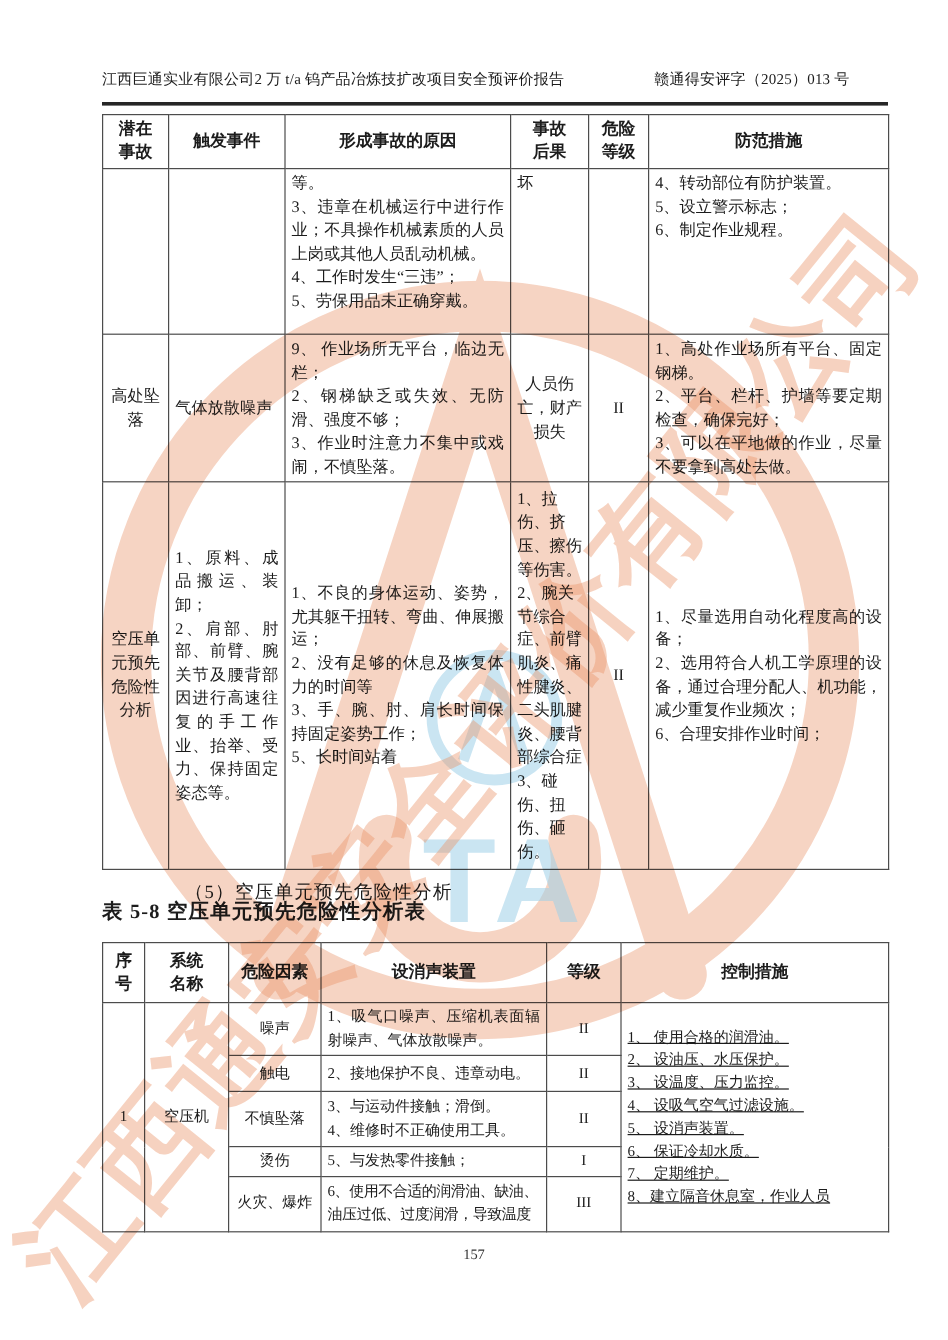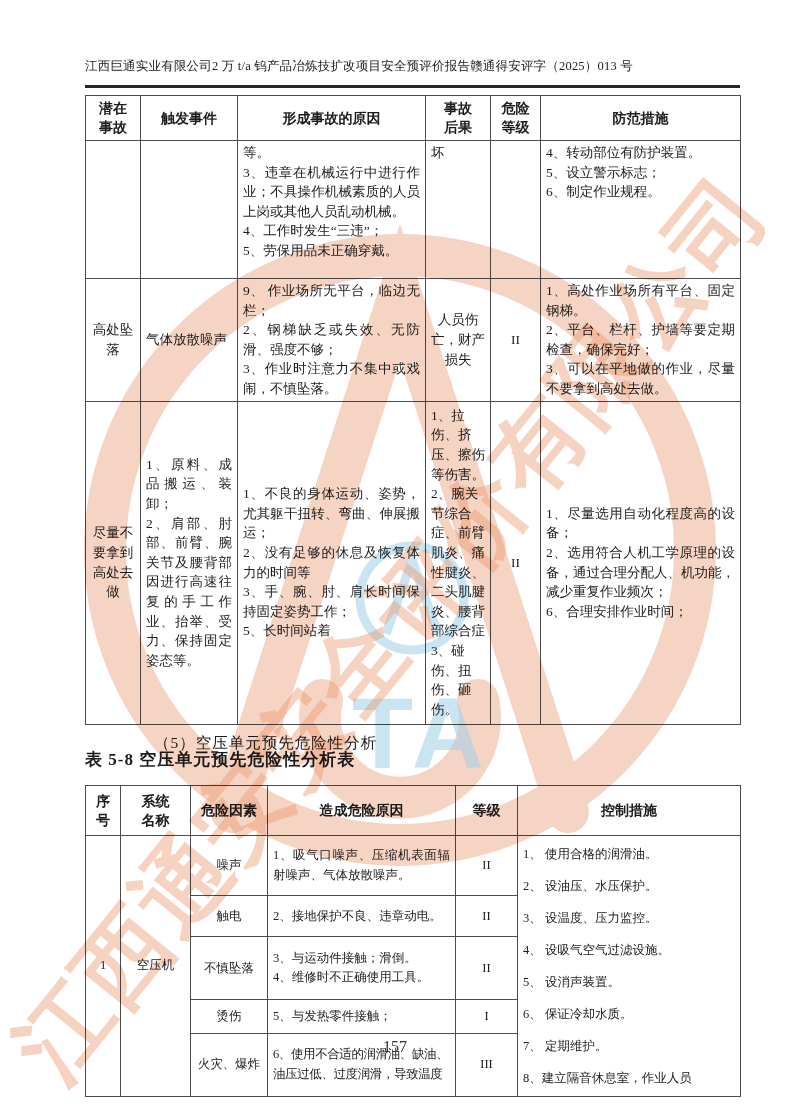--- a/index.html
+++ b/index.html
@@ -5,53 +5,53 @@
   * { margin:0; padding:0; box-sizing:border-box; }
   html,body { width:790px; height:1117px; }
   body {
     position:relative; overflow:hidden; background:#ffffff;
     font-family:"Liberation Serif","DejaVu Serif",serif; color:#1c1c1c;
   }
 
   
   .doc-header {
     position:absolute; left:85px; top:58px; width:655px;
-    display:flex; align-items:flex-end;
+    display:flex; justify-content:space-between; align-items:flex-end;
     font-size:12.5px; padding-right:32px; letter-spacing:0.2px;
   }
   .header-rule {
     position:absolute; left:85px; top:85px; width:655px; height:3px;
     background:#262626;
   }
 
   
   table { position:absolute; border-collapse:collapse; table-layout:fixed; background:transparent; }
   td, th {
     border:1px solid #4c4c4c; font-size:13.5px; line-height:19.6px;
     padding:2px 5px; vertical-align:middle; white-space:pre-wrap;
     overflow:hidden; text-align:left;
   }
   th { font-weight:bold; text-align:center; font-size:14px; line-height:19px; }
   .ctr { text-align:center; }
   .vt  { vertical-align:top; }
   .just{ text-align:justify; }
   .t2 td { font-size:12.5px; }
   .tight { font-size:12px; letter-spacing:-0.4px; }
-  .lh24 { line-height:32px; }
+  .lh24 { line-height:19px;text-decoration:underline; }
 
   .section-heading {
     position:absolute; left:154px; top:733px; font-size:15.5px; letter-spacing:1px;
   }
   .table-title {
     position:absolute; left:85px; top:748px; width:655px; text-align:left;
     font-weight:bold; font-size:17px; letter-spacing:1px;
   }
   .page-number {
     position:absolute; left:0; top:1038px; width:790px; text-align:center;
-    font-size:16px; color:#333;
+    font-size:12px; color:#333;
   }
 
   
   .watermark-layer {
     position:absolute; inset:0; pointer-events:none; z-index:5;
     mix-blend-mode:multiply;
   }
   .seal-text {
     position:absolute; left:36px; top:1005px; white-space:nowrap;
     transform:rotate(-51deg); transform-origin:0 50%;
@@ -111,21 +111,21 @@
       <td class="just">9、 作业场所无平台，临边无栏；
 2、钢梯缺乏或失效、无防滑、强度不够；
 3、作业时注意力不集中或戏闹，不慎坠落。</td>
       <td class="ctr">人员伤亡，财产损失</td>
       <td class="ctr">II</td>
       <td class="just">1、高处作业场所有平台、固定钢梯。
 2、平台、栏杆、护墙等要定期检查，确保完好；
 3、可以在平地做的作业，尽量不要拿到高处去做。</td>
     </tr>
     <tr style="height:323px">
-      <td class="ctr">尽量不要拿到高处去做</td>
+      <td class="ctr">空压单元预先危险性分析</td>
       <td class="just">1、原料、成品搬运、装卸；
 2、肩部、肘部、前臂、腕关节及腰背部因进行高速往复的手工作业、抬举、受力、保持固定姿态等。</td>
       <td class="just">1、不良的身体运动、姿势，尤其躯干扭转、弯曲、伸展搬运；
 2、没有足够的休息及恢复体力的时间等
 3、手、腕、肘、肩长时间保持固定姿势工作；
 5、长时间站着</td>
       <td>1、拉伤、挤压、擦伤等伤害。
 2、腕关节综合症、前臂肌炎、痛性腱炎、二头肌腱炎、腰背部综合症
 3、碰伤、扭伤、砸伤。</td>
       <td class="ctr">II</td>
@@ -148,21 +148,21 @@
         <col style="width:62px">
         <col style="width:223px">
     </colgroup>
     <tbody>
         <tr style="height:50px">
       <th>序
 号</th>
       <th>系统
 名称</th>
       <th>危险因素</th>
-      <th>造成危险原因</th>
+      <th>设消声装置</th>
       <th>等级</th>
       <th>控制措施</th>
     </tr>
     <tr style="height:44px">
       <td class="ctr" rowspan="5">1</td>
       <td class="ctr" rowspan="5">空压机</td>
       <td class="ctr">噪声</td>
       <td class="just">1、吸气口噪声、压缩机表面辐射噪声、气体放散噪声。</td>
       <td class="ctr">II</td>
       <td class="lh24" rowspan="5">1、 使用合格的润滑油。

